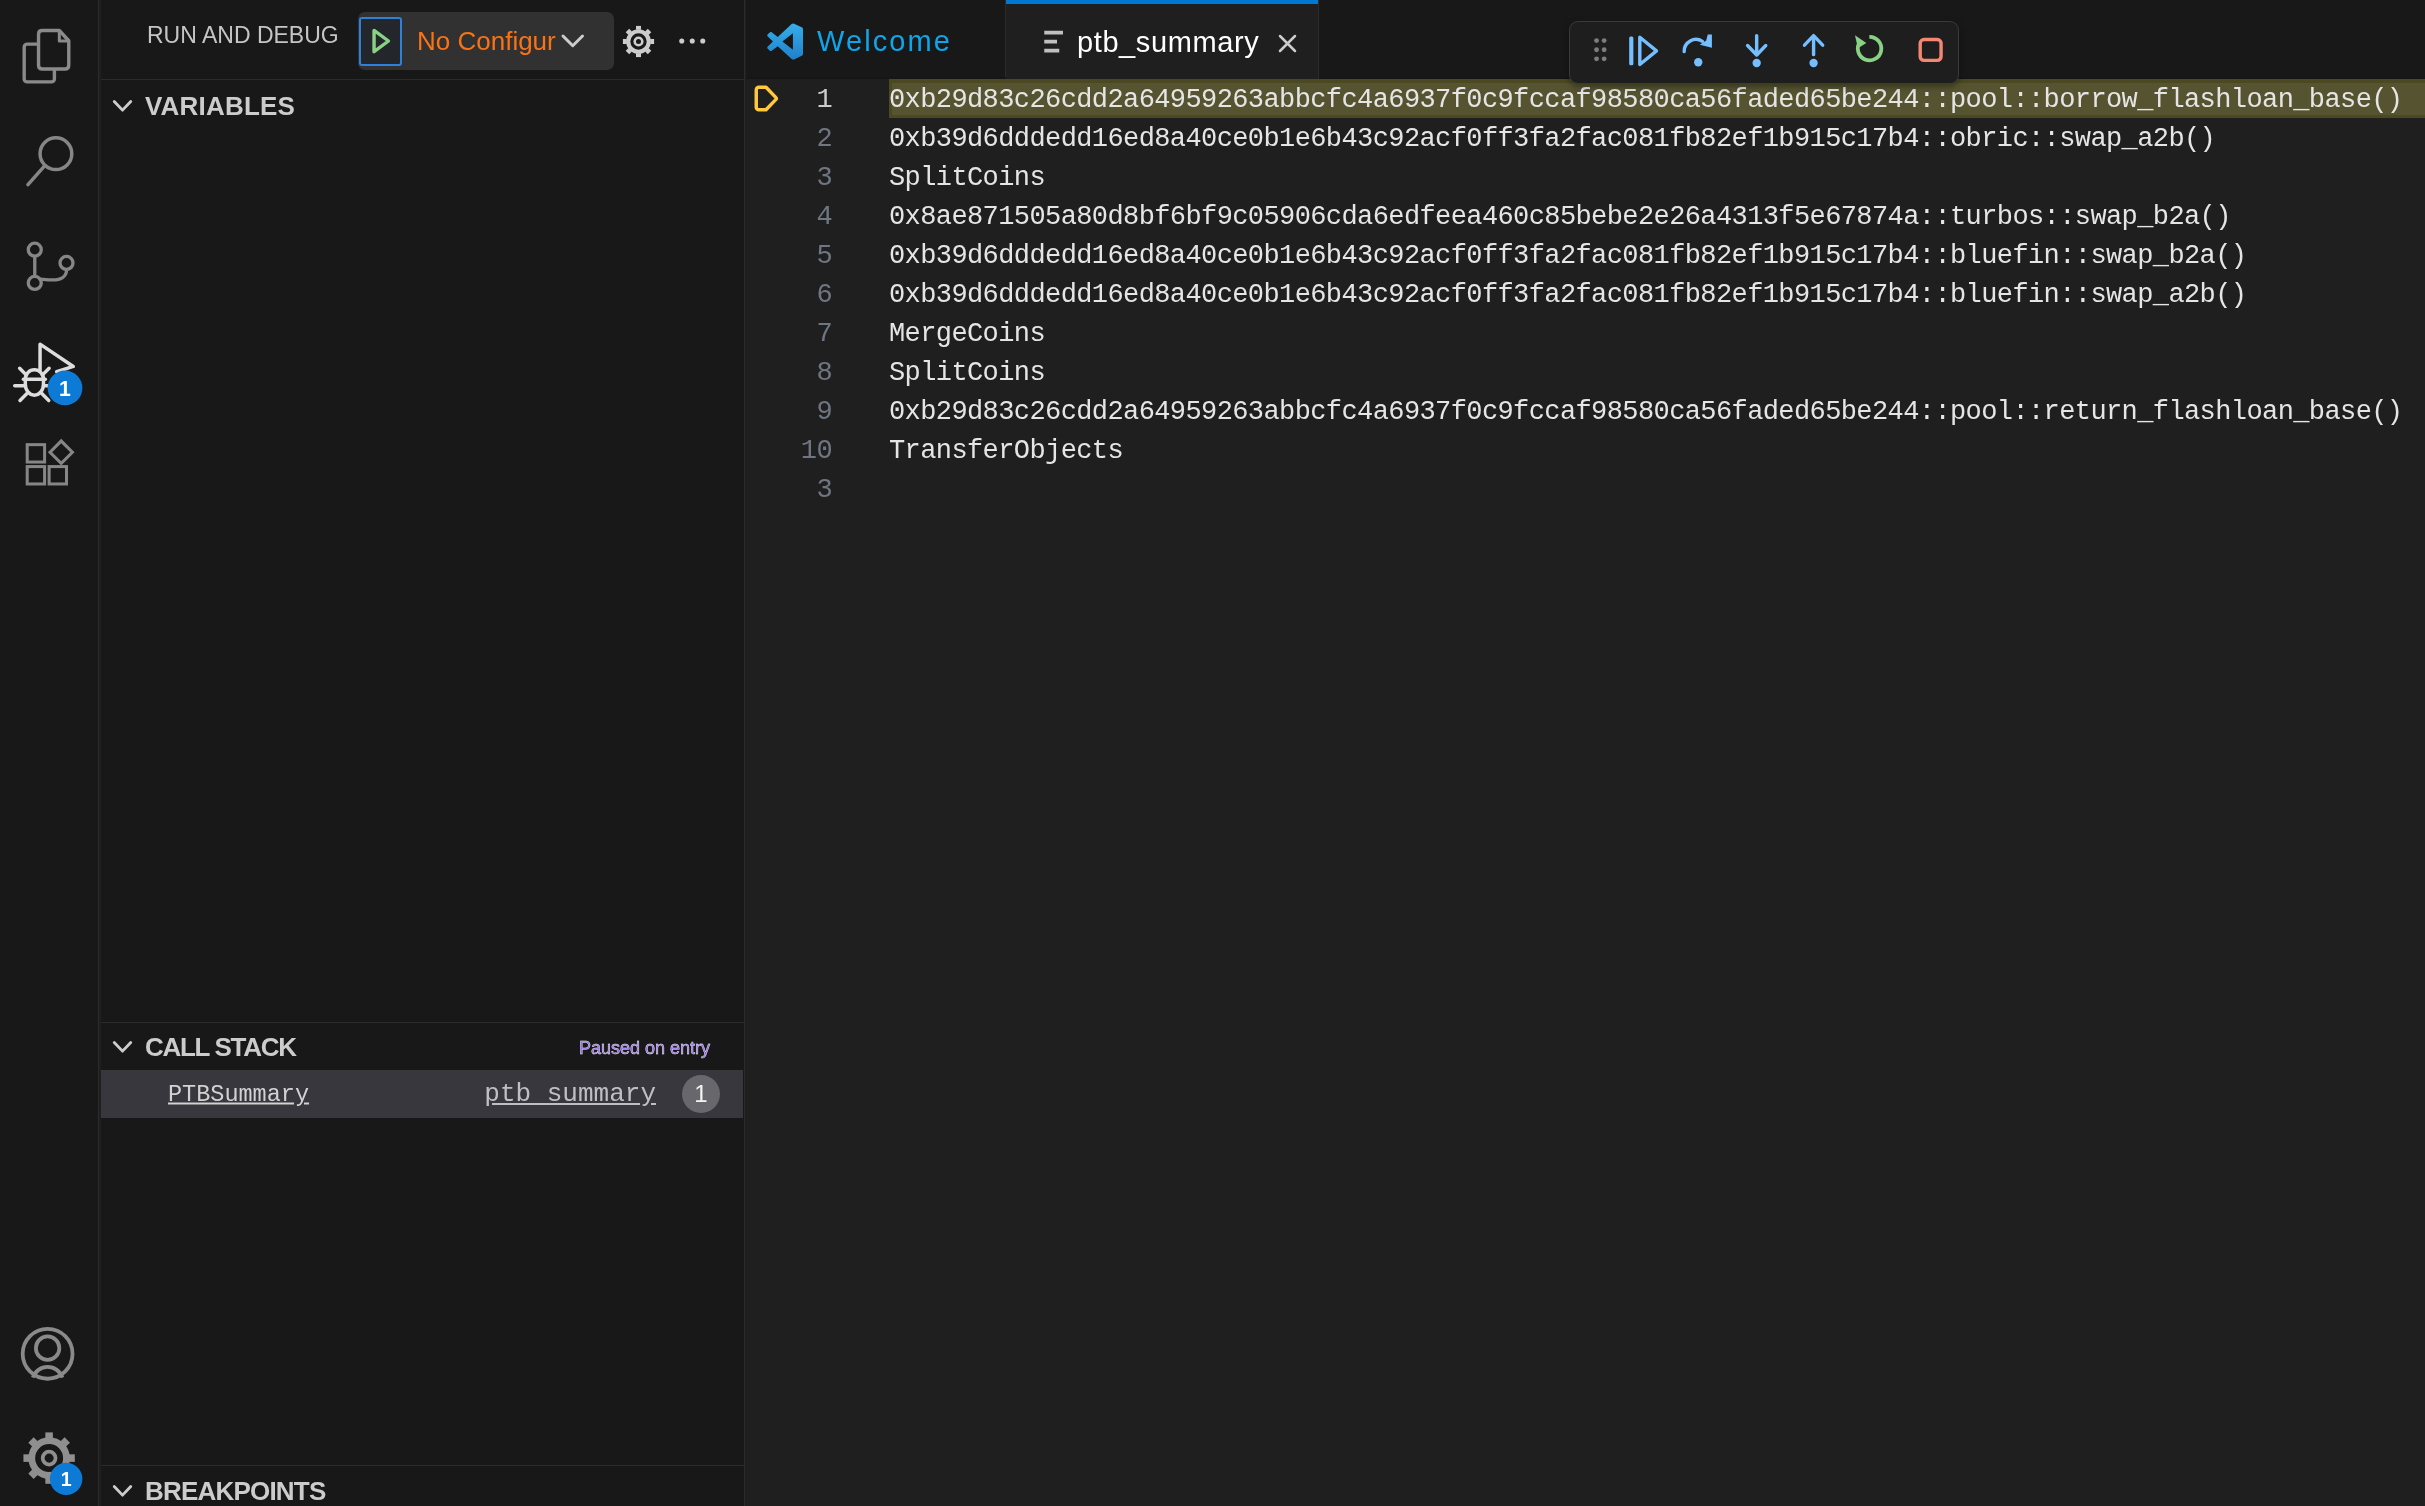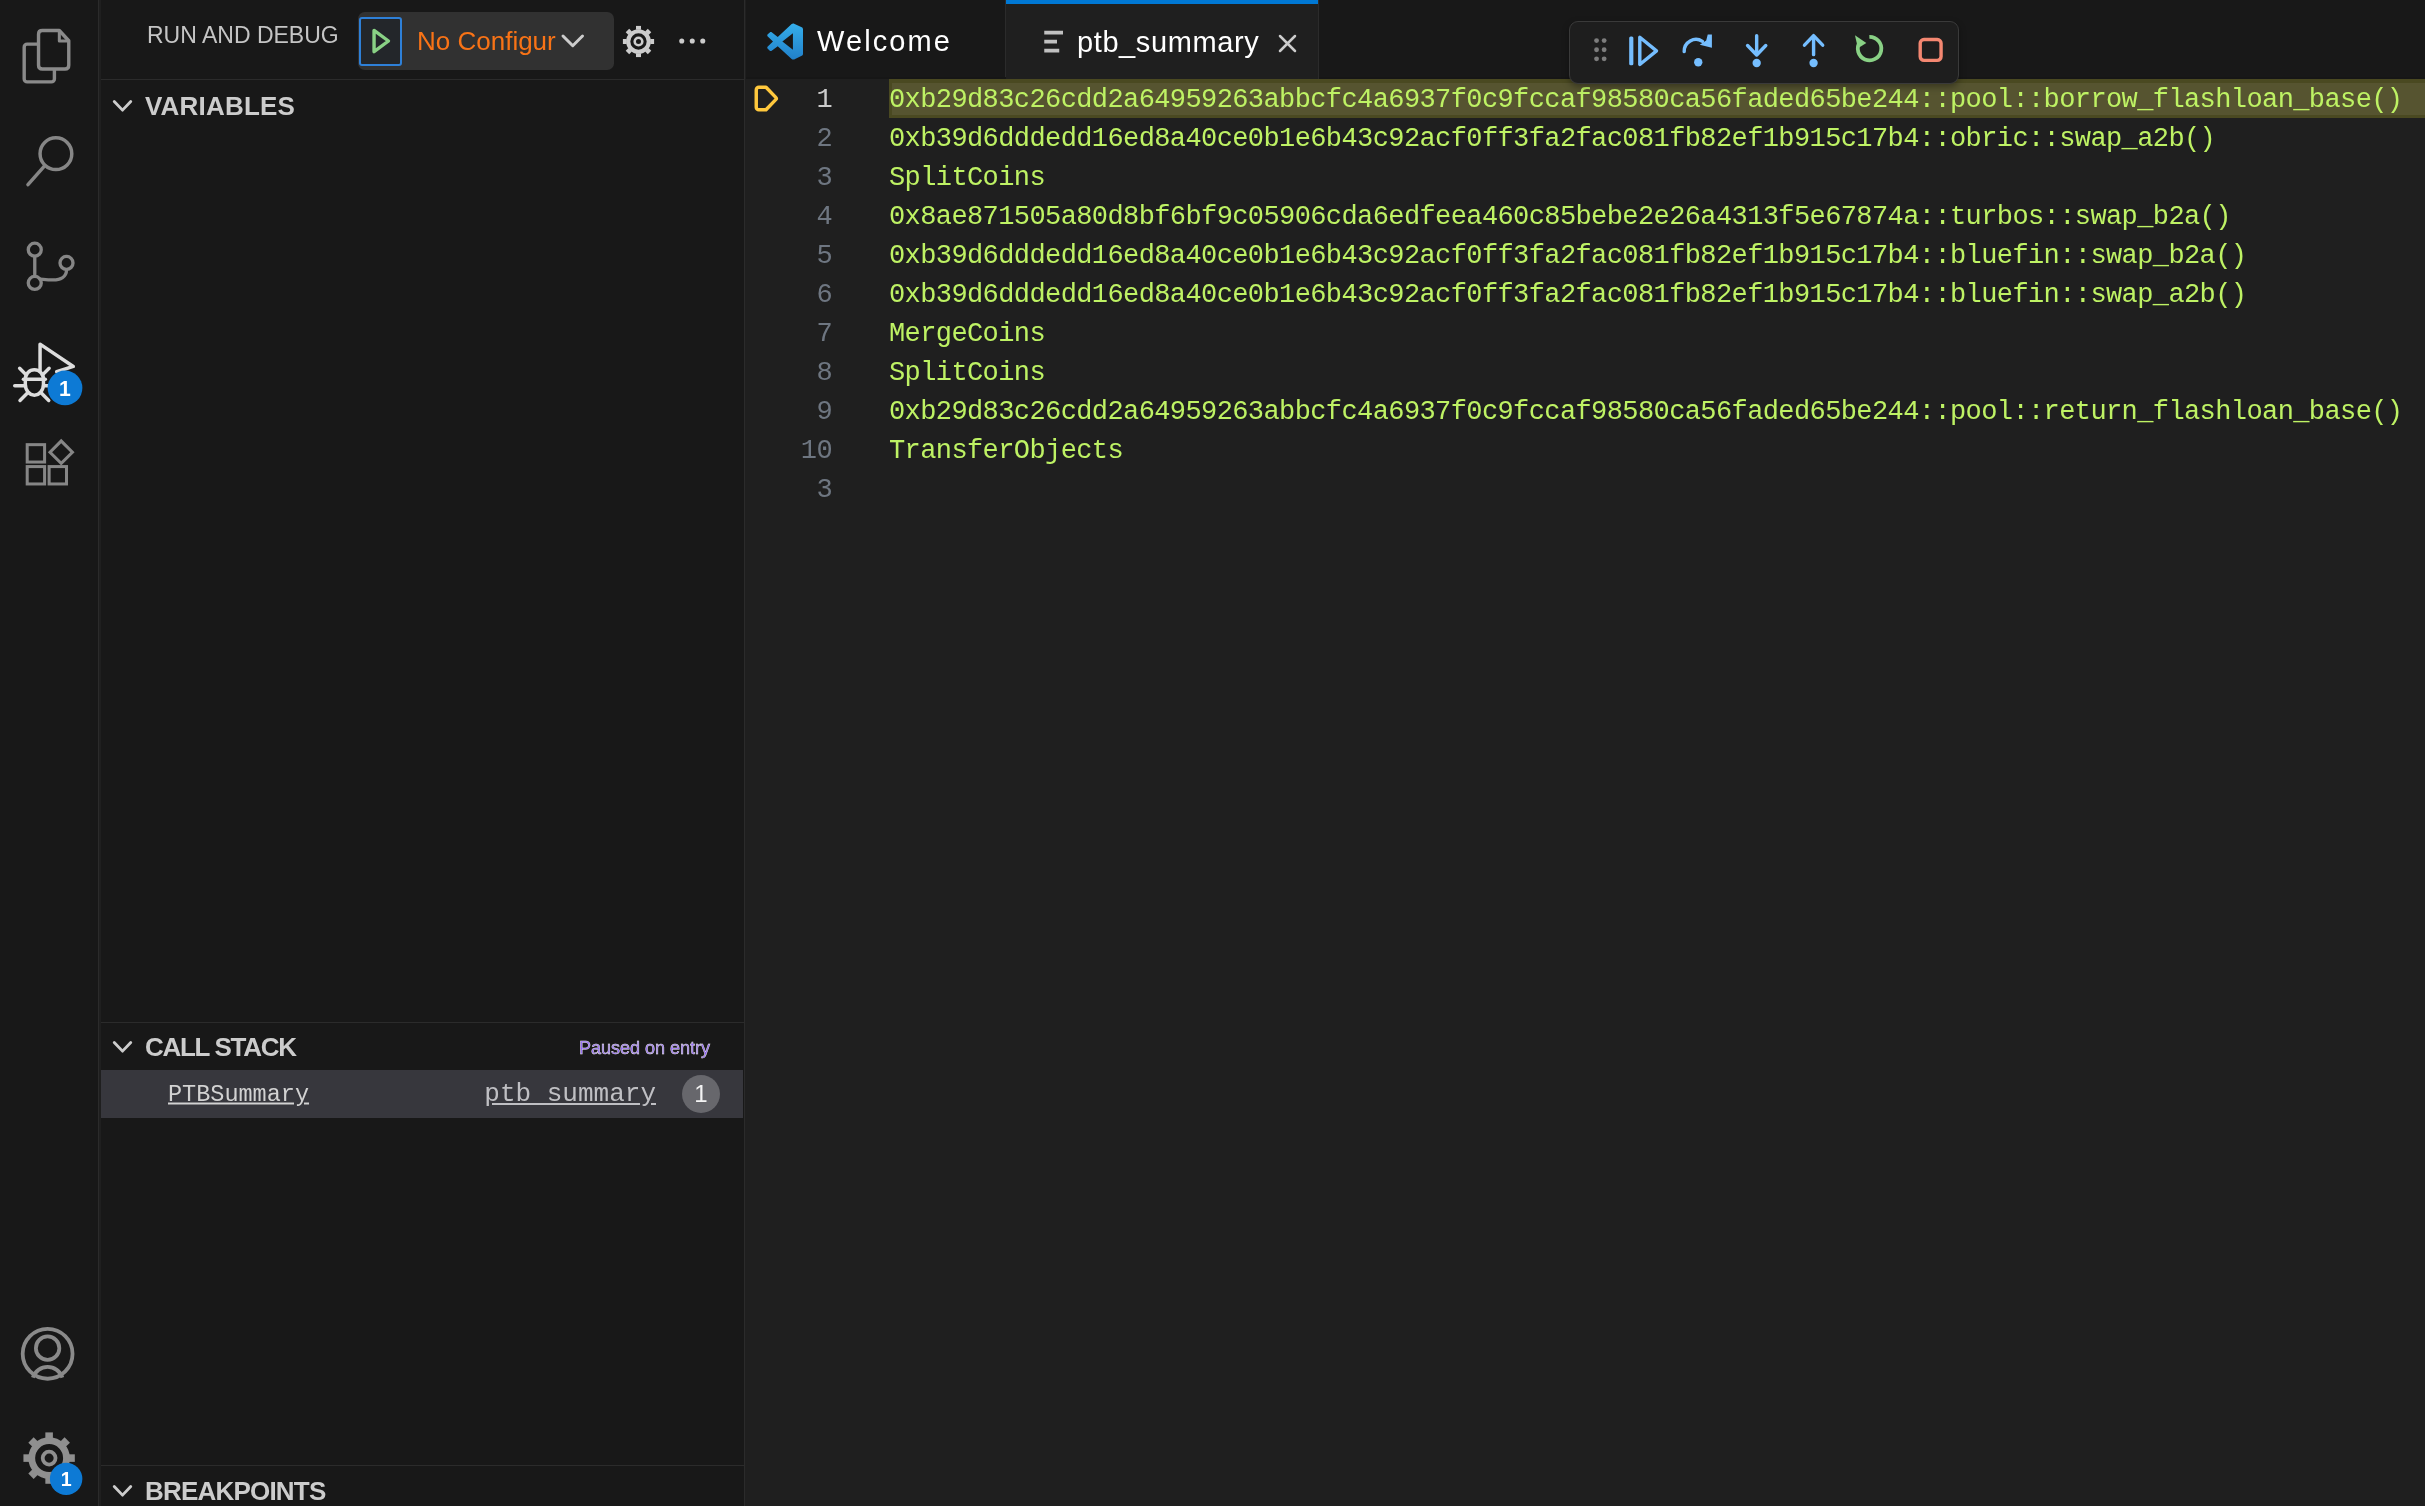--- a/index.html
+++ b/index.html
@@ -4,21 +4,21 @@
 <style>
   * { margin:0; padding:0; box-sizing:border-box; }
   html,body { width:2426px; height:1506px; background:#1f1f1f; overflow:hidden; }
   body { font-family:"Liberation Sans", sans-serif; position:relative; }
   .abs { position:absolute; }
   .mono { font-family:"Liberation Mono", monospace;text-decoration:underline; }
   .secthead { position:absolute; left:0; width:100%; border-top:1.5px solid #2b2b2b; color:#cccccc; font-weight:bold; font-size:26px;text-decoration:underline; }
   .secthead .lbl { position:absolute; left:44px; top:50%; transform:translateY(-50%); letter-spacing:0.2px; }
   .chev { position:absolute; left:11.4px; top:50%; transform:translateY(-50%); }
   .ln { position:absolute; width:86px; margin-top:1.9px; height:39px; line-height:39px; text-align:right; color:#6e7681; font-family:"Liberation Mono", monospace; letter-spacing:-0.6px; }
-  .cl { position:absolute; left:143px; margin-top:1.9px; height:39px; line-height:39px; white-space:pre; color:#bef264; font-family:"Liberation Mono", monospace; letter-spacing:-0.6px; }
+  .cl { position:absolute; left:143px; margin-top:1.9px; height:39px; line-height:39px; white-space:pre; color:#e5e5e5; font-family:"Liberation Mono", monospace; letter-spacing:-0.6px; }
 </style>
 </head>
 <body>
 
 <div class="abs" id="activitybar" style="left:0;top:0;width:99px;height:1506px;background:#181818;border-right:1.5px solid #2b2b2b;">
   <svg class="abs" style="left:0;top:0;" width="99" height="1506" viewBox="0 0 131 1986">
 
     <g stroke="#8a8a8a" stroke-width="4.5" fill="none" stroke-linejoin="round">
       <rect x="32" y="55" width="40" height="50" rx="4"></rect>
       <path d="M56 37 H78.5 L91 50.5 V83 Q91 88 86 88 H56 Q51 88 51 83 V42 Q51 37 56 37 Z" fill="#181818"></path>
@@ -160,21 +160,21 @@
   <div class="abs" style="left:0;top:0;width:260px;height:77px;background:#181818;border-right:1.5px solid #2b2b2b;">
     <svg class="abs" style="left:20.5px;top:23px;" width="36" height="37" viewBox="0 0 100 100">
       <defs>
           <linearGradient id="vsg" x1="0" y1="0" x2="0" y2="1">
             <stop offset="0" stop-color="#35aeea"></stop>
             <stop offset="1" stop-color="#2180ca"></stop>
           </linearGradient>
         </defs>
       <path fill="url(#vsg)" d="M96.5 10.6 75.3.4c-2.3-1.1-5-.6-6.8 1.2L29.8 37.2 13 24.4c-1.6-1.2-3.8-1.1-5.2.3L2.1 29.8c-1.8 1.6-1.8 4.4 0 6L16.6 50 2.1 64.2c-1.8 1.6-1.8 4.4 0 6l5.7 5.2c1.5 1.3 3.7 1.4 5.2.3l16.8-12.8 38.7 35.6c1.8 1.8 4.5 2.3 6.8 1.2l21.2-10.2c2.1-1 3.5-3.2 3.5-5.6V16.2c0-2.4-1.4-4.6-3.5-5.6zM72 72.6 42.7 50 72 27.4v45.2z"></path>
     </svg>
-    <span class="abs" style="left:71px;top:53.5%;transform:translateY(-50%);font-size:29px;letter-spacing:2.1px;color:#ffffff;">Welcome</span>
+    <span class="abs" style="left:71px;top:53.5%;transform:translateY(-50%);font-size:29px;letter-spacing:2.1px;color:#0ea5e9;">Welcome</span>
   </div>
 
   <div class="abs" style="left:260px;top:0;width:313px;height:79px;background:#1f1f1f;border-right:1.5px solid #2b2b2b;">
     <div class="abs" style="left:0;top:0;width:100%;height:3.8px;background:#0078d4;"></div>
     <svg class="abs" style="left:38px;top:30px;" width="20" height="24" viewBox="0 0 26 32">
       <rect x="0" y="1" width="25" height="5" fill="#c0c0c0"></rect>
       <rect x="0" y="13" width="17" height="5" fill="#c0c0c0"></rect>
       <rect x="0" y="25" width="20" height="5" fill="#c0c0c0"></rect>
     </svg>
     <span class="abs" style="left:71px;top:53.5%;transform:translateY(-50%);font-size:29px;letter-spacing:0.6px;color:#ffffff;">ptb_summary</span>

